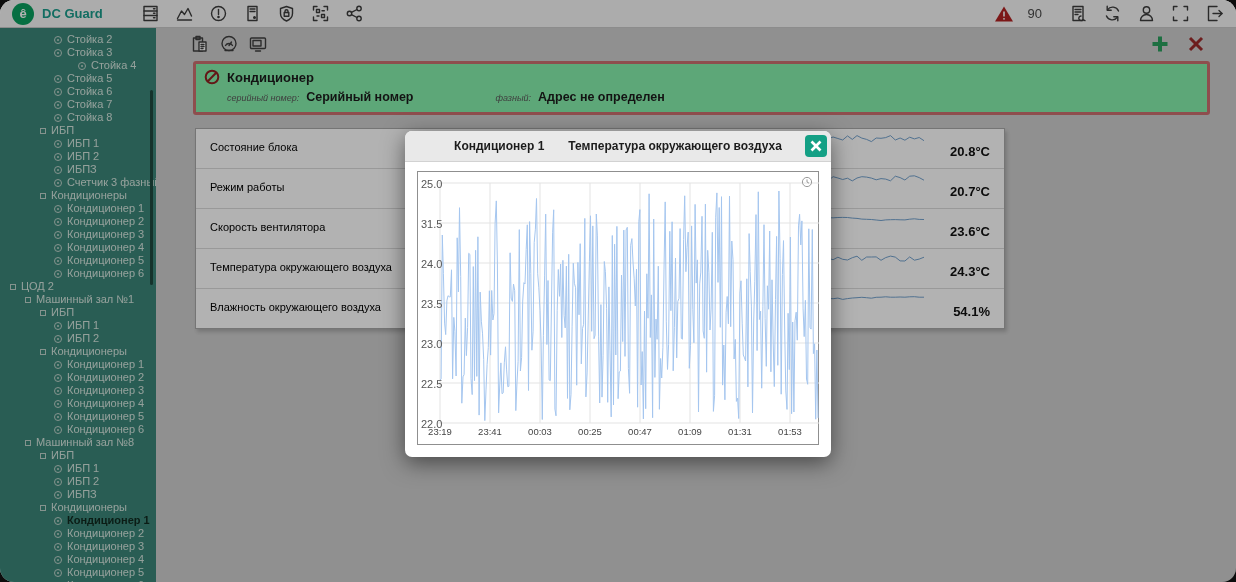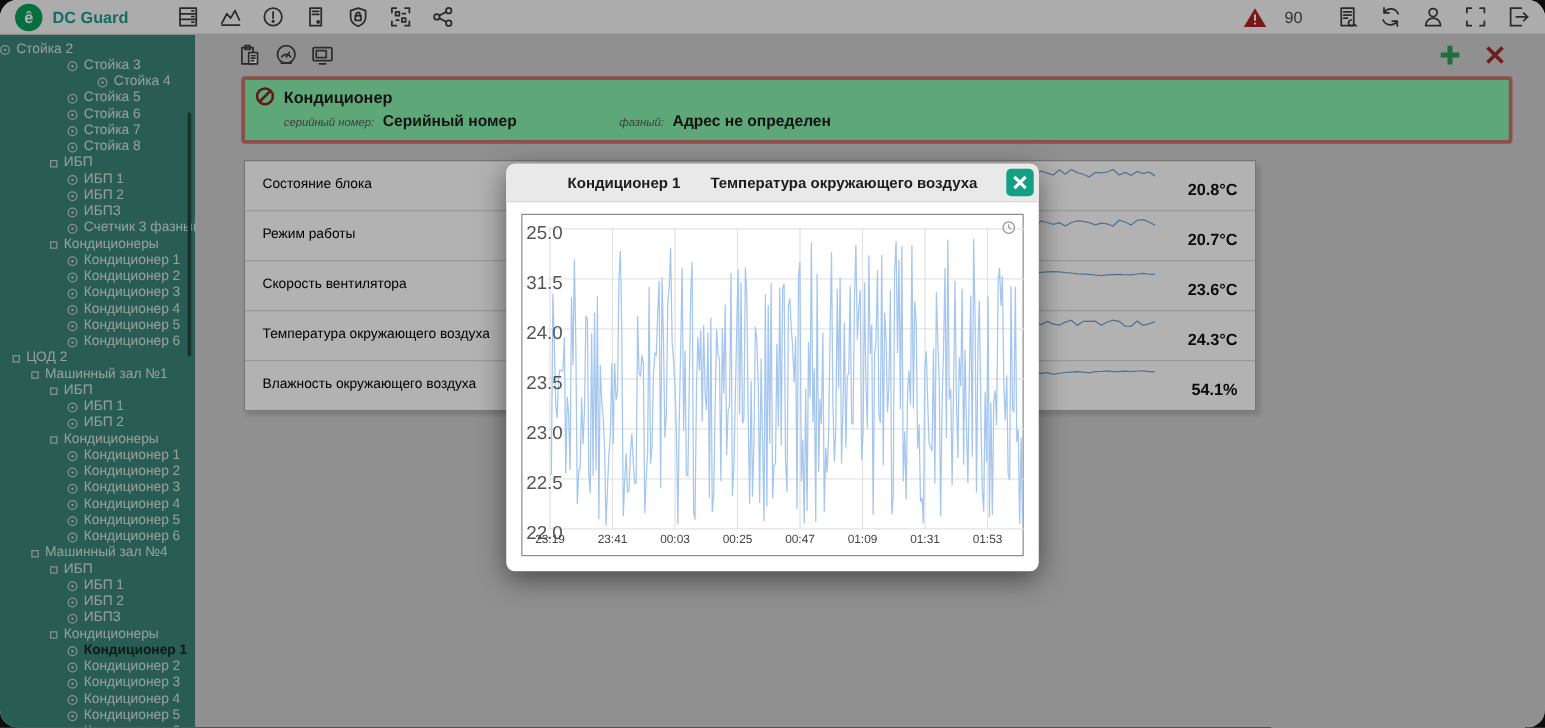--- a/index.html
+++ b/index.html
@@ -54,21 +54,21 @@
   .dim{position:absolute;inset:0;background:rgba(0,0,0,0.30);z-index:40;}
 
   
   .modal{position:absolute;left:405px;top:131px;width:426px;background:#fff;border-radius:7px;box-shadow:0 6px 22px rgba(0,0,0,0.5);z-index:100;padding-bottom:12px;}
   .modal-head{height:30px;background:#e9e9e9;border-bottom:1px solid #d2d2d2;border-radius:7px 7px 0 0;display:flex;align-items:center;justify-content:center;position:relative;}
   .modal-title{font-size:12px;font-weight:bold;color:#1c1c1c;}
   .modal-title .gap{display:inline-block;width:24px;}
   .modal-close{position:absolute;right:4px;top:4px;width:22px;height:22px;background:#14a085;border-radius:4px;display:flex;align-items:center;justify-content:center;cursor:pointer;}
   .chartbox{position:relative;margin:9px 12px 0 12px;height:272px;border:1px solid #8f8f8f;background:#fff;box-sizing:content-box;}
   .chartbox svg.plot{position:absolute;left:0;top:0;}
-  .ylab{position:absolute;left:3px;font-size:15px;color:#555;}
+  .ylab{position:absolute;left:3px;font-size:11px;color:#555;}
   .xlab{position:absolute;width:38px;text-align:center;font-size:9.5px;color:#444;top:254px;}
   .clock-ico{position:absolute;right:5px;top:4px;}
 </style>
 </head>
 <body>
 
 <div class="screen">
 
   <header class="topbar">
     <span class="logo">ê</span>
@@ -179,21 +179,21 @@
             <path d="M12 2.5 H3.5 V16.5 H12"></path>
             <line x1="8" y1="9.5" x2="17" y2="9.5"></line>
             <polyline points="14,6.5 17,9.5 14,12.5"></polyline>
           </svg>
       </span>
     </span>
   </header>
 
   <aside class="sidebar">
     <div class="tree">
-        <div class="tree-item" style="">
+        <div class="tree-item" style="padding-left: 54px;">
           <span class="l-ico"></span>
           <span class="t-label">Стойка 2</span>
         </div>
         <div class="tree-item" style="padding-left: 54px;">
           <span class="l-ico"></span>
           <span class="t-label">Стойка 3</span>
         </div>
         <div class="tree-item" style="padding-left: 78px;">
           <span class="l-ico"></span>
           <span class="t-label">Стойка 4</span>
@@ -305,21 +305,21 @@
         <div class="tree-item" style="padding-left: 54px;">
           <span class="l-ico"></span>
           <span class="t-label">Кондиционер 5</span>
         </div>
         <div class="tree-item" style="padding-left: 54px;">
           <span class="l-ico"></span>
           <span class="t-label">Кондиционер 6</span>
         </div>
         <div class="tree-item" style="padding-left: 25px;">
           <span class="b-ico"></span>
-          <span class="t-label">Машинный зал №4</span>
+          <span class="t-label">Машинный зал №8</span>
         </div>
         <div class="tree-item" style="padding-left: 40px;">
           <span class="b-ico"></span>
           <span class="t-label">ИБП</span>
         </div>
         <div class="tree-item" style="padding-left: 54px;">
           <span class="l-ico"></span>
           <span class="t-label">ИБП 1</span>
         </div>
         <div class="tree-item" style="padding-left: 54px;">

